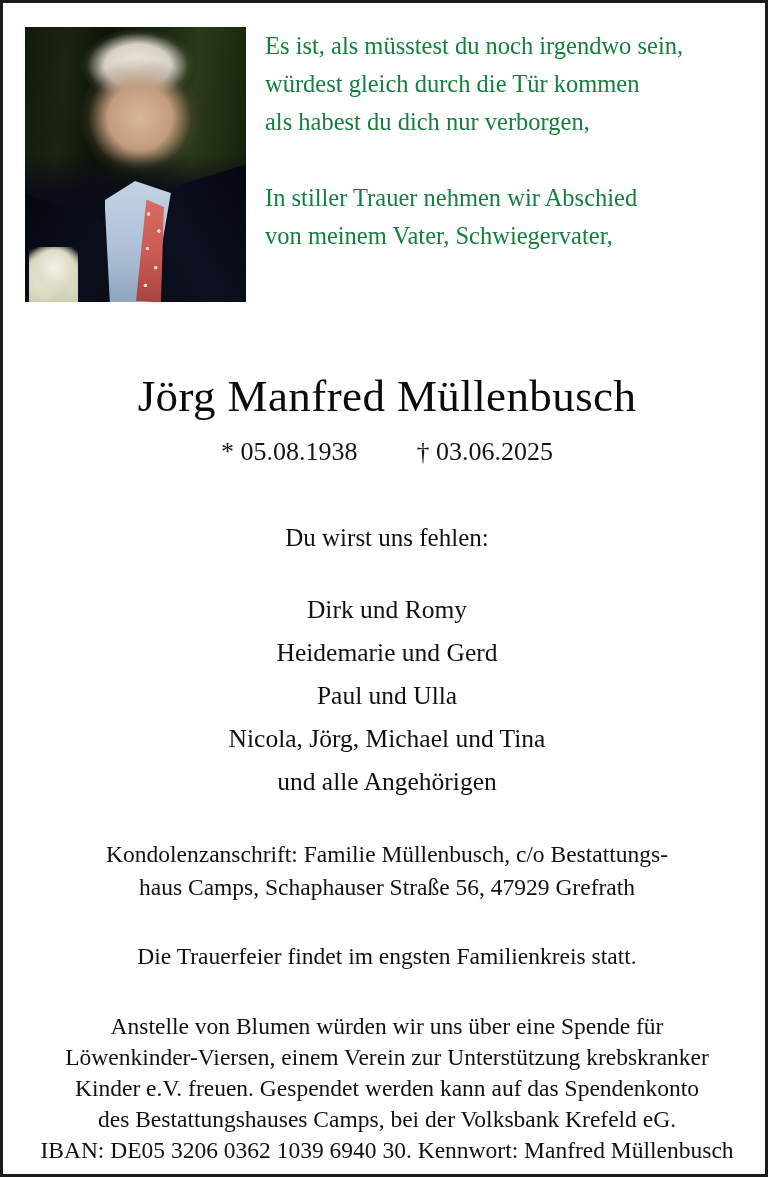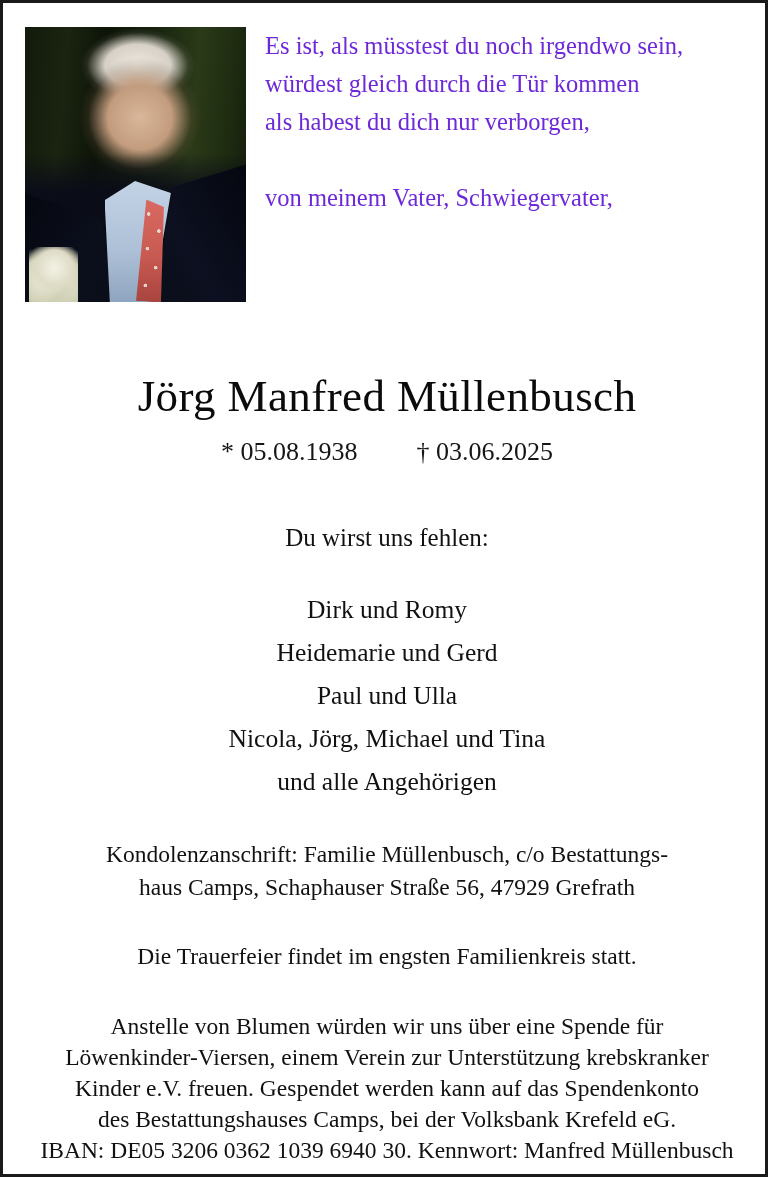--- a/index.html
+++ b/index.html
@@ -108,21 +108,21 @@
       radial-gradient(circle at 46% 86%, #8fa047 0%, #6d8034 50%, rgba(0,0,0,0) 76%);
   }
   .verse {
     position: absolute;
     left: 262px;
     top: 24px;
     width: 486px;
     font-size: 24.5px;
     line-height: 38px;
     text-align: left;
-    color: #6d28d9;
+    color: #15803d;
   }
   .verse p {
     margin: 0;
   }
   .verse .para-gap {
     height: 38px;
   }
   
   .name {
     position: absolute;
@@ -218,20 +218,21 @@
         <div class="photo-tie"></div>
         <div class="photo-flower"></div>
       </div>
     </div>
 
     <div class="verse">
       <p>Es ist, als müsstest du noch irgendwo sein,</p>
       <p>würdest gleich durch die Tür kommen</p>
       <p>als habest du dich nur verborgen,</p>
       <div class="para-gap"></div>
+      <p>In stiller Trauer nehmen wir Abschied</p>
       <p>von meinem Vater, Schwiegervater,</p>
     </div>
 
   </div>
 
   <div class="name">Jörg Manfred Müllenbusch</div>
 
   <div class="dates">
     <span>*</span>
     <span>05.08.1938</span>

